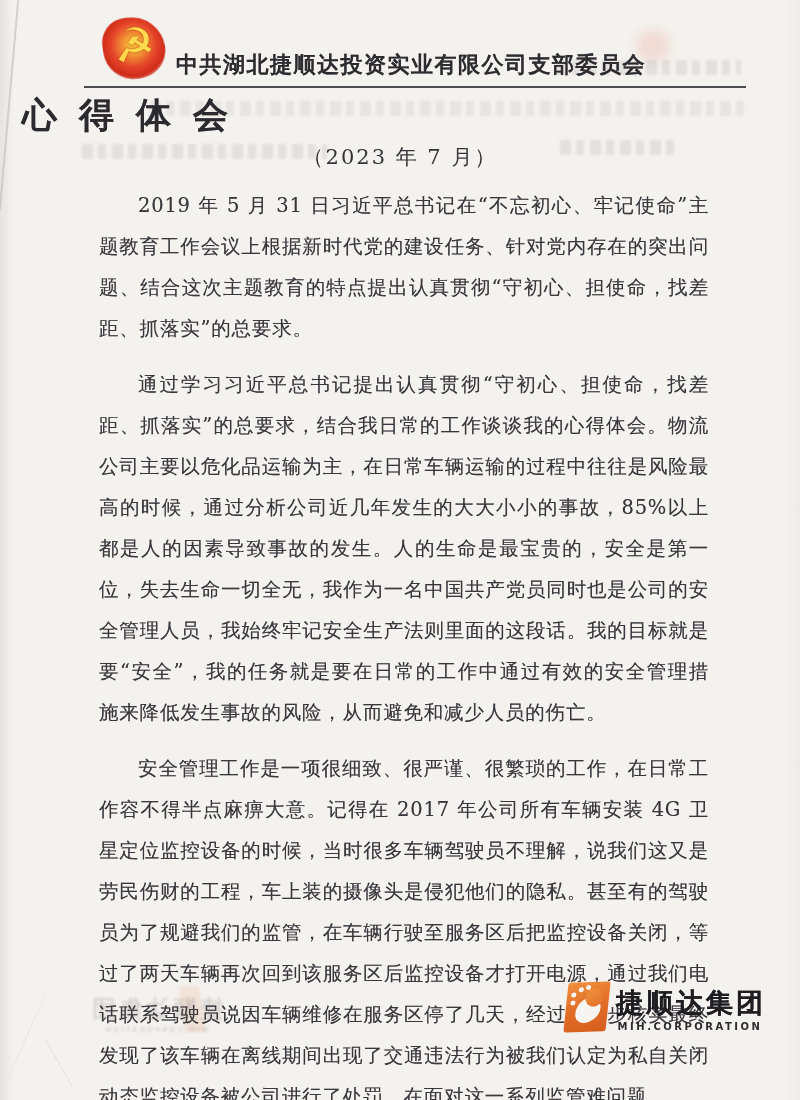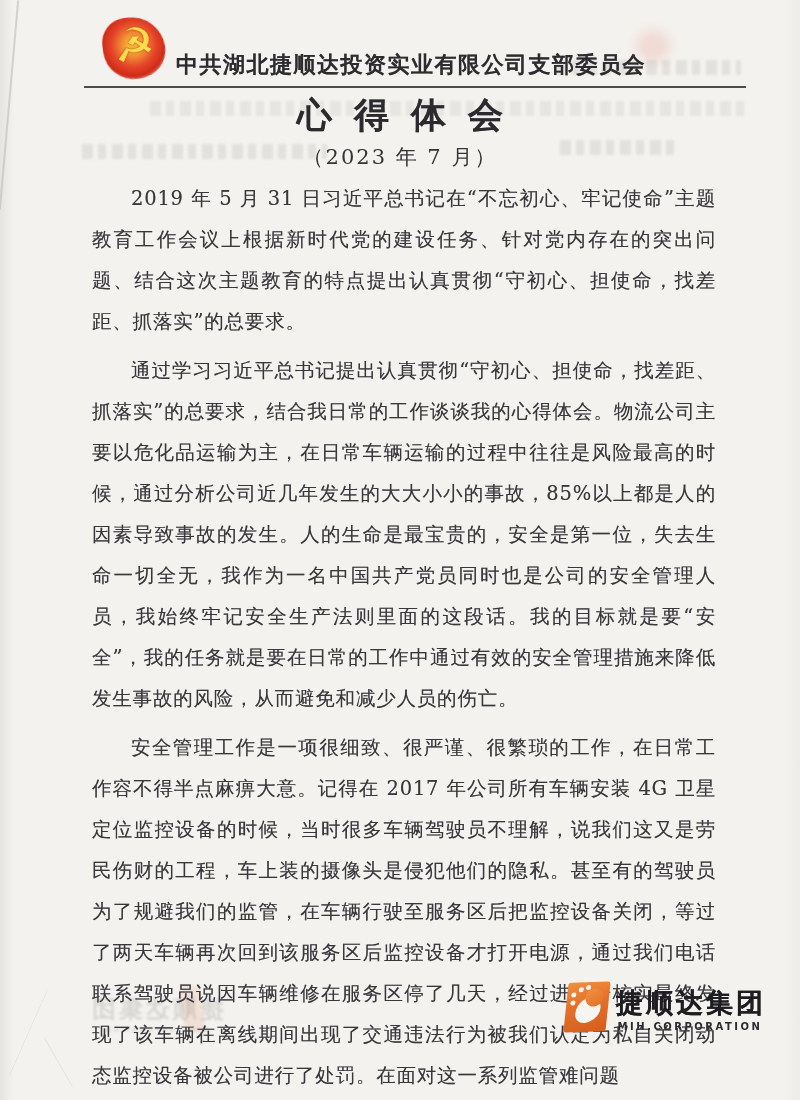--- a/index.html
+++ b/index.html
@@ -58,36 +58,36 @@
   }
   .org-name{
     position:absolute;left:176px;top:50px;
     font-size:22px;font-weight:bold;letter-spacing:1.5px;color:#2c2c30;
     text-shadow:0 0 .5px rgba(40,40,40,.5);
     white-space:nowrap;
   }
   .head-rule{position:absolute;left:84px;top:86px;width:662px;height:2px;background:#4c4c50;}
   .doc-title{
     position:absolute;left:0;top:92px;width:100%;
-    text-align:center;font-size:35px;font-weight:bold;color:#2b2b2f;
+    font-size:35px;font-weight:bold;color:#2b2b2f;
     letter-spacing:22px;text-indent:22px;
     text-shadow:0 0 .6px rgba(30,30,30,.55);
   }
   .doc-date{
     position:absolute;left:0;top:143px;width:100%;
     text-align:center;font-size:21px;color:#333338;letter-spacing:2px;
   }
   
   .body-text{
     position:absolute;left:84px;top:170px;width:640px;
     font-size:19.5px;line-height:41px;text-align:justify;
     letter-spacing:.8px;color:#37373c;
     text-shadow:0 0 .5px rgba(55,55,60,.45);
   }
-  .body-text p{margin:8px;text-indent:2em;}
+  .body-text p{margin:15px;text-indent:2em;}
   
   .footer-logo{position:absolute;left:566px;top:982px;width:200px;}
   .logo-row{display:flex;align-items:flex-end;}
   .logo-mark{
     position:relative;width:42px;height:50px;flex:0 0 auto;
     background:linear-gradient(165deg,#f0913d 0%,#e2702a 45%,#d65d1d 100%);
     transform:skewX(-8deg) rotate(-2deg);border-radius:3px;
   }
   .logo-mark .palm{
     position:absolute;left:9px;top:16px;width:26px;height:24px;

